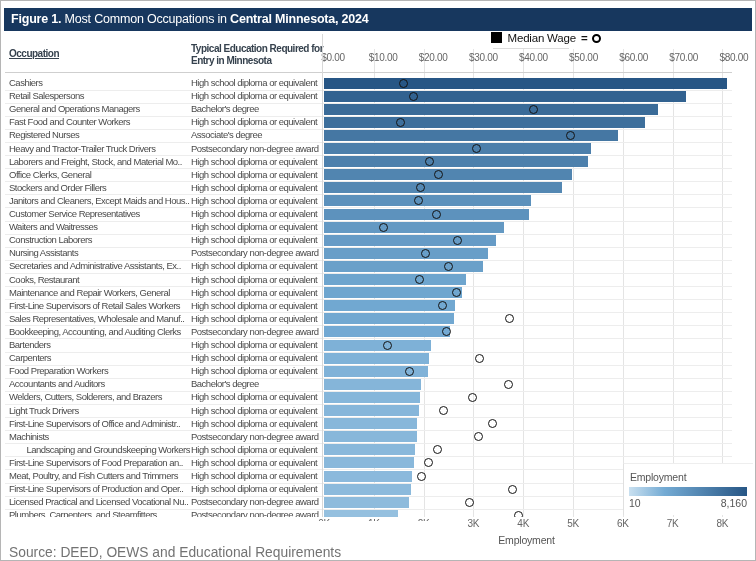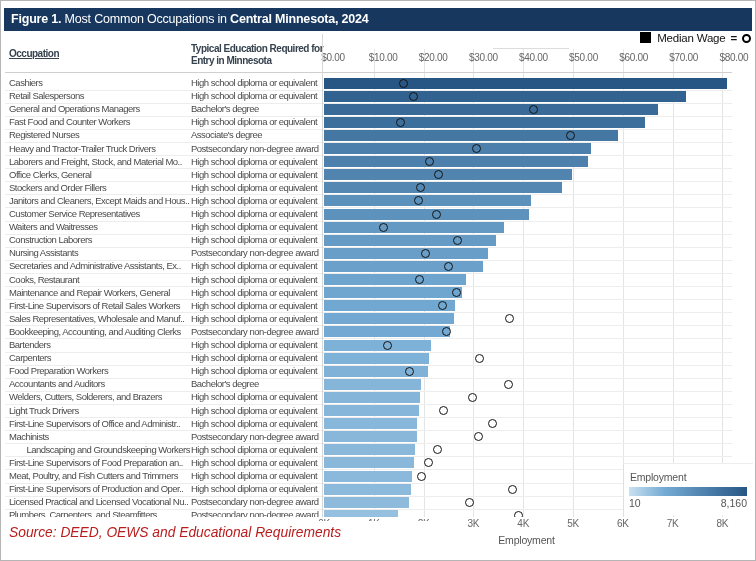--- a/index.html
+++ b/index.html
@@ -12,40 +12,40 @@
   .colhdr{position:absolute;font-weight:bold;font-size:10px;color:#36424e;letter-spacing:-0.5px;line-height:12px;}
   #occ-hdr{left:8px;top:47px;text-decoration:underline;}
   #edu-hdr{left:190px;top:42px;width:140px;}
   .hdr-underline{position:absolute;left:4px;top:71px;width:727px;height:1px;background:#cfcfcf;z-index:2;}
   .col-divider{position:absolute;left:321px;top:33px;width:1px;height:483px;background:#d8d8d8;z-index:2;}
   .gridline{position:absolute;top:48px;height:468px;width:1px;background:#e4e4e4;z-index:0;}
   .wage-tick{position:absolute;top:51px;transform:translateX(-50%);font-size:10px;color:#666;
              letter-spacing:-0.3px;z-index:1;white-space:nowrap;}
   .emp-tick{position:absolute;top:517px;transform:translateX(-50%);font-size:10px;color:#666;
             letter-spacing:-0.3px;z-index:1;white-space:nowrap;}
-  .legend-top{position:absolute;left:340px;top:31px;width:410px;text-align:right;font-size:11.5px;
+  .legend-top{position:absolute;left:340px;top:31px;width:410px;text-align:center;font-size:11.5px;
               color:#111;z-index:1;letter-spacing:-0.2px;}
   .legend-top .sq{display:inline-block;width:11px;height:11px;background:#000;vertical-align:-1px;margin-right:6px;}
   .legend-top .ring{display:inline-block;width:9px;height:9px;border:2px solid #000;border-radius:50%;
                     vertical-align:-1px;margin-left:5px;box-sizing:border-box;}
   .legend-top .eq{font-weight:bold;margin-left:5px;}
   .legend-underline{position:absolute;left:492px;top:47px;width:76px;height:1px;background:#dcdcdc;z-index:1;}
   #plot-clip{position:absolute;left:0;top:73px;width:754px;height:443px;overflow:hidden;z-index:1;}
   .row-line{position:absolute;left:4px;width:727px;height:1px;background:#ededed;}
   .occ-label{position:absolute;left:8px;width:181px;font-size:9.5px;color:#4a4a4a;letter-spacing:-0.5px;
              white-space:nowrap;overflow:hidden;line-height:12px;}
   .edu-label{position:absolute;left:190px;width:131px;font-size:9.5px;color:#4a4a4a;letter-spacing:-0.5px;
              white-space:nowrap;overflow:hidden;line-height:12px;}
   .bar{position:absolute;height:11px;z-index:1;}
   .ring-mark{position:absolute;width:9px;height:9px;border:1.8px solid #141414;border-radius:50%;
              box-sizing:border-box;z-index:2;background:transparent;}
   .emp-axis-title{position:absolute;left:323px;top:533px;width:405px;text-align:center;font-size:10.5px;
                   color:#555;z-index:1;letter-spacing:-0.2px;}
   .source-box{position:absolute;left:0;top:520px;width:458px;height:41px;background:#fff;z-index:6;}
-  .source-text{font-style:italic;font-size:13.8px;color:#b91c1c;padding:4px 0 0 8px;}
+  .source-text{font-size:13.8px;color:#737373;padding:4px 0 0 8px;margin-top:20px;}
   .clegend{position:absolute;left:622px;top:462px;width:130px;height:52px;background:#fff;
            border-left:1px solid #e0e0e0;border-top:1px solid #eee;z-index:5;box-sizing:border-box;}
   .clegend-title{font-size:10.5px;color:#555;padding:7px 0 0 6px;letter-spacing:-0.2px;}
   .clegend-bar{margin:4px 6px 0 5px;height:9px;}
   .clegend-labels{display:flex;justify-content:space-between;margin:1px 6px 0 5px;font-size:10.5px;color:#555;}
 </style>
 </head>
 <body>
 
 <div class="frame">

